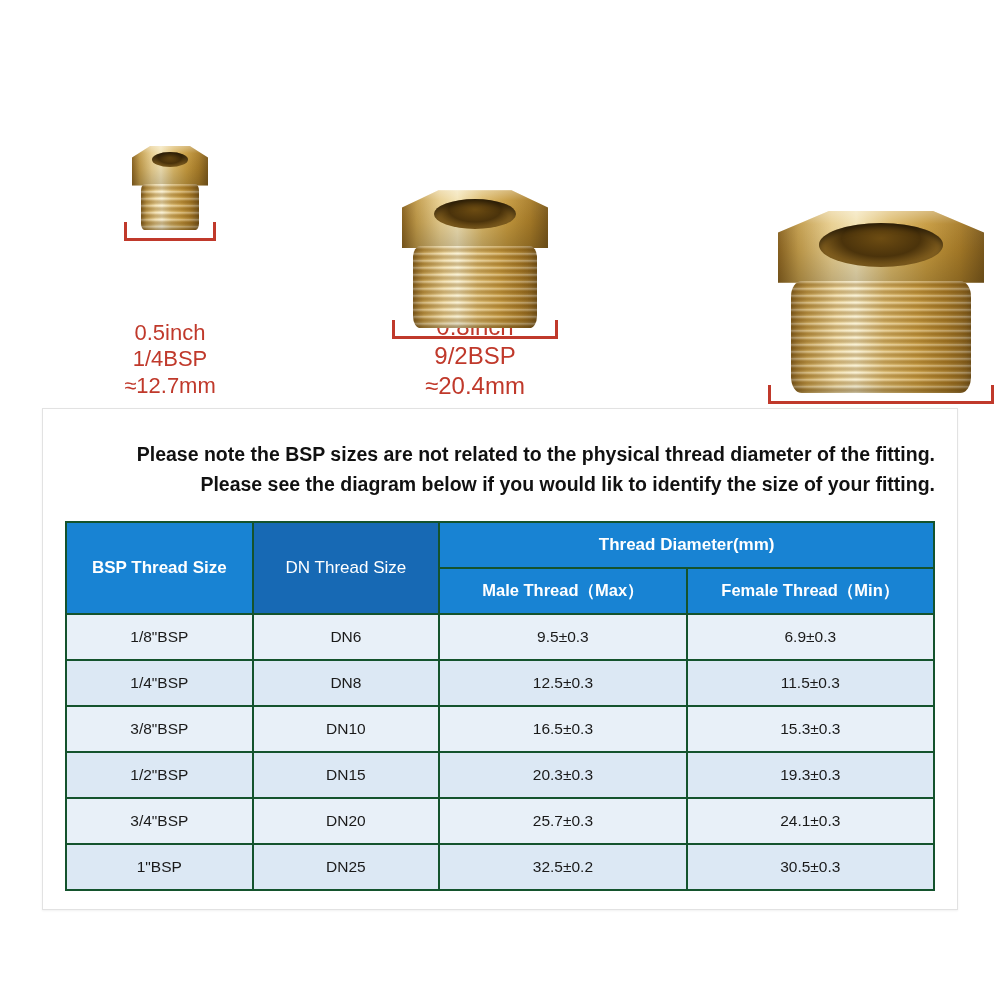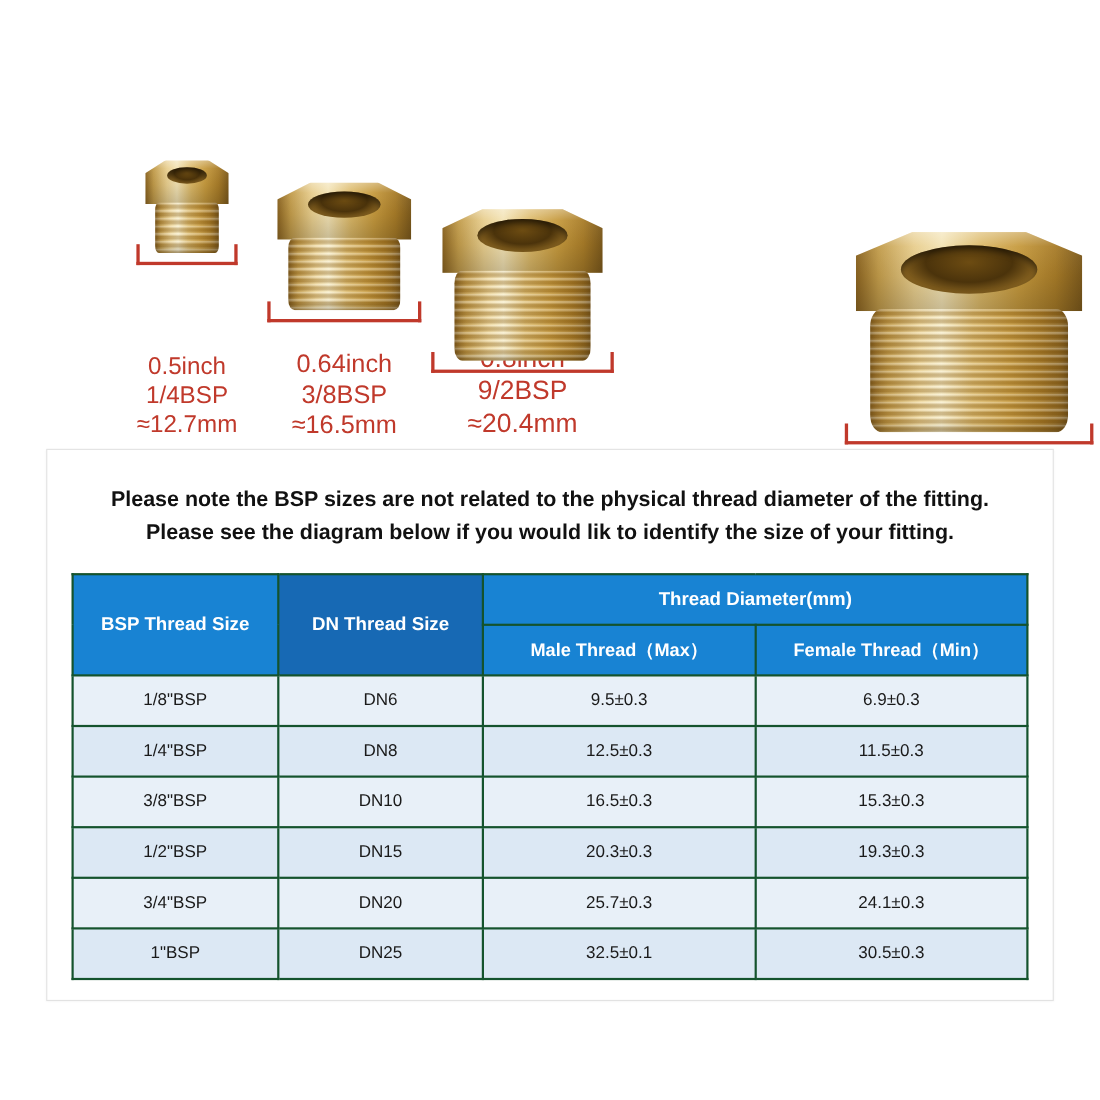--- a/index.html
+++ b/index.html
@@ -119,21 +119,21 @@
     left: 42px;
     top: 408px;
     width: 916px;
     background: #ffffff;
     border: 1px solid #e2e2e2;
     box-shadow: 0 1px 2px rgba(0,0,0,0.06);
     box-sizing: border-box;
     padding: 30px 22px 18px 22px;
   }
   .note-line {
-    text-align: center;
+    text-align: right;
     font-weight: bold;
     font-size: 19.5px;
     color: #111111;
     line-height: 1.55;
   }
 
   
   table.spec {
     margin: 22px 0 0 0;
     width: 100%;
@@ -148,21 +148,21 @@
     background: #1883d3;
     color: #ffffff;
     font-size: 17px;
     font-weight: bold;
     padding: 12px 4px;
   }
   th.head-darkblue {
     background: #1769b4;
     color: #ffffff;
     font-size: 17px;
-    font-weight: bold;
+    font-weight: normal;
     padding: 12px 4px;
   }
   th.head-sub {
     background: #1883d3;
     color: #ffffff;
     font-size: 16.5px;
     font-weight: bold;
     padding: 11px 16px;
   }
   td.cell {
@@ -192,39 +192,20 @@
         <div class="bracket" style="width: 92px; height: 4px;">
           <div class="hline" style="width: 92px;"></div>
           <div class="tick" style="left: 0px;"></div>
           <div class="tick" style="left: 89px;"></div>
         </div>
       </div>
       <div class="caption" style="font-size: 22px;">
         <div>0.5inch</div>
         <div>1/4BSP</div>
         <div>≈12.7mm</div>
-      </div>
-    </div>
-    <div class="fitting-group" style="left: 243px; bottom: 0px;">
-      <div class="fitting-visual" style="height: 136px; justify-content: flex-start;">
-        <div class="bushing">
-          <div class="hex" style="width: 122px; height: 52px;"></div>
-          <div class="threads" style="width: 102px; height: 66px; margin-top: -2px;"></div>
-          <div class="bore" style="width: 66px; height: 24px; top: 8px;"></div>
-        </div>
-        <div class="bracket" style="width: 140px; height: 4px;">
-          <div class="hline" style="width: 140px;"></div>
-          <div class="tick" style="left: 0px;"></div>
-          <div class="tick" style="left: 137px;"></div>
-        </div>
-      </div>
-      <div class="caption" style="font-size: 23px;">
-        <div>0.64inch</div>
-        <div>3/8BSP</div>
-        <div>≈16.5mm</div>
       </div>
     </div>
     <div class="fitting-group" style="left: 392px; bottom: 0px;">
       <div class="fitting-visual" style="height: 108px; justify-content: flex-start;">
         <div class="bushing">
           <div class="hex" style="width: 146px; height: 58px;"></div>
           <div class="threads" style="width: 124px; height: 82px; margin-top: -2px;"></div>
           <div class="bore" style="width: 82px; height: 30px; top: 9px;"></div>
         </div>
         <div class="bracket" style="width: 166px; height: 4px;">
@@ -309,18 +290,18 @@
         </tr>
         <tr>
           <td class="cell">3/4"BSP</td>
           <td class="cell">DN20</td>
           <td class="cell">25.7±0.3</td>
           <td class="cell">24.1±0.3</td>
         </tr>
         <tr class="alt">
           <td class="cell">1"BSP</td>
           <td class="cell">DN25</td>
-          <td class="cell">32.5±0.1</td>
+          <td class="cell">32.5±0.2</td>
           <td class="cell">30.5±0.3</td>
         </tr>
       </tbody>
   </table>
 </div>
 
 </body></html>

